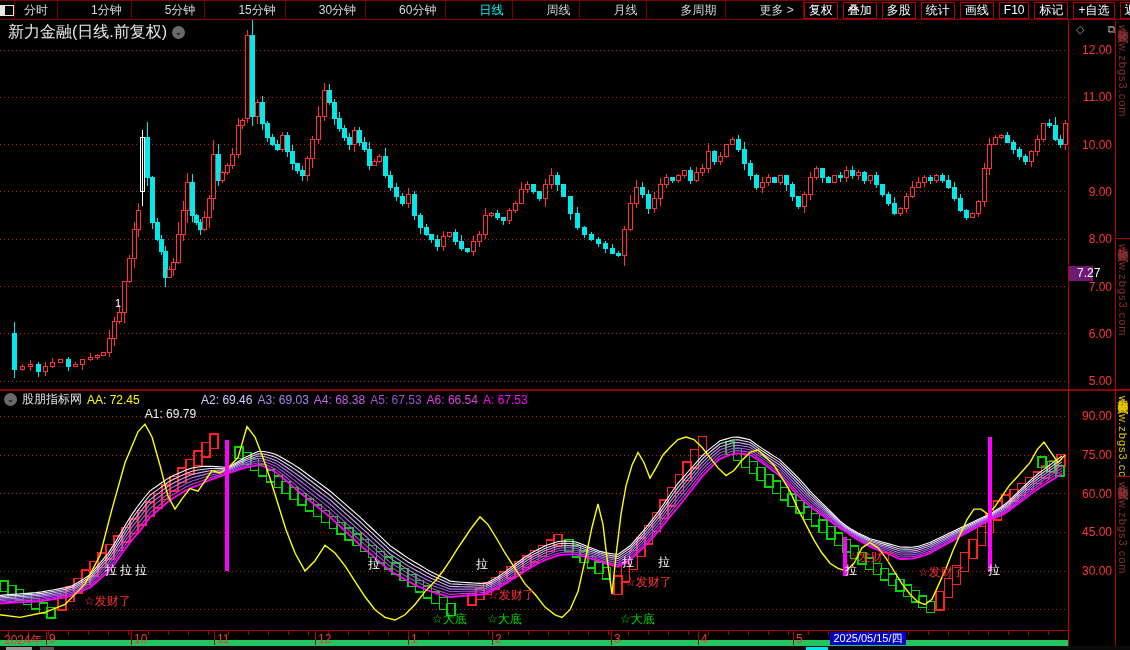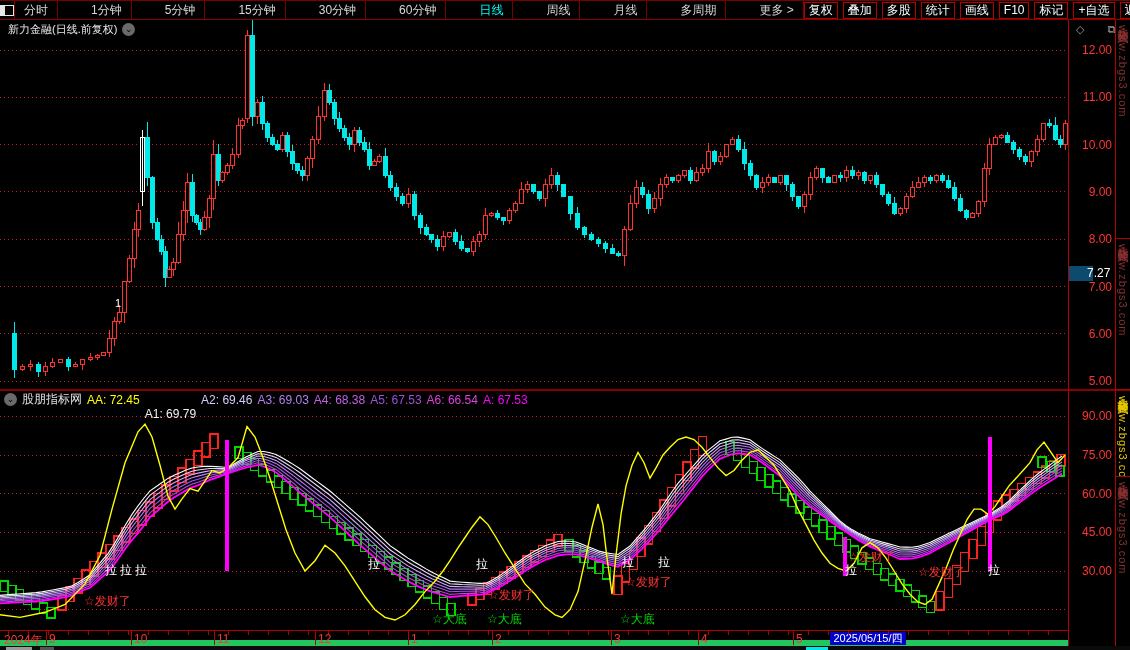--- a/index.html
+++ b/index.html
@@ -13,30 +13,30 @@
     color:#d8d8d8;font-size:12px;white-space:nowrap;cursor:default;}
   .tb-cell.active{color:#00ffff;}
   #tb-icon{width:24px;display:flex;align-items:center;justify-content:center;border-right:1px solid #7a0000;}
   #tb-icon .glyph{width:12px;height:9px;border:1px solid #e8e8e8;position:relative;}
   #tb-icon .glyph::after{content:"";position:absolute;left:0;top:0;width:4px;height:100%;background:#e8e8e8;}
   #toolbar-right{margin-left:auto;display:flex;align-items:center;gap:5px;padding-right:2px;}
   .tb-btn{color:#ffffff;border:1px solid #b40000;font-size:12px;padding:0px 4px;height:15px;
     line-height:15px;background:#000;white-space:nowrap;cursor:default;}
   
   #title-row{position:absolute;left:8px;top:22px;display:flex;align-items:center;gap:5px;z-index:30;}
-  #chart-title{color:#e8e8e8;font-size:11px;}
+  #chart-title{color:#e8e8e8;font-size:16px;}
   .circ-chevron{width:13px;height:13px;border-radius:50%;background:#6a6a6a;color:#000;font-size:9px;
     display:flex;align-items:center;justify-content:center;line-height:9px;}
   #main-corner-icons{position:absolute;left:1076px;top:23px;color:#9a9a9a;font-size:11px;letter-spacing:10px;z-index:30;}
   
   svg{position:absolute;left:0;shape-rendering:crispEdges;}
   #axis-col{position:absolute;left:1068px;top:20px;width:47px;height:626px;border-left:1px solid #b40000;box-sizing:border-box;}
   .axis-label{position:absolute;color:#ff3434;font-size:12px;right:3px;}
-  #price-marker{position:absolute;left:1069px;width:24px;height:15px;background:#0c4a6e;color:#fff;
-    font-size:12px;line-height:15px;padding-left:18px;box-sizing:border-box;}
+  #price-marker{position:absolute;left:1069px;width:24px;height:15px;background:#701a75;color:#fff;
+    font-size:12px;line-height:15px;padding-left:8px;box-sizing:border-box;}
   
   #sub-header{position:absolute;left:0;top:391px;width:1068px;height:17px;display:flex;align-items:center;
     gap:5px;padding-left:4px;font-size:12px;z-index:25;}
   #sub-header .src{color:#e0e0e0;}
   .kv{white-space:nowrap;}
   #sep-line{position:absolute;left:0;top:389px;width:1130px;height:0;border-top:2px solid #8a0000;}
   
   #date-axis{position:absolute;left:0;top:630px;width:1068px;height:16px;background:#000;
     border-top:1px solid #b40000;border-bottom:6px solid #22c55e;box-sizing:border-box;}
   .month-label{position:absolute;top:1px;color:#ff3434;font-size:12px;}

